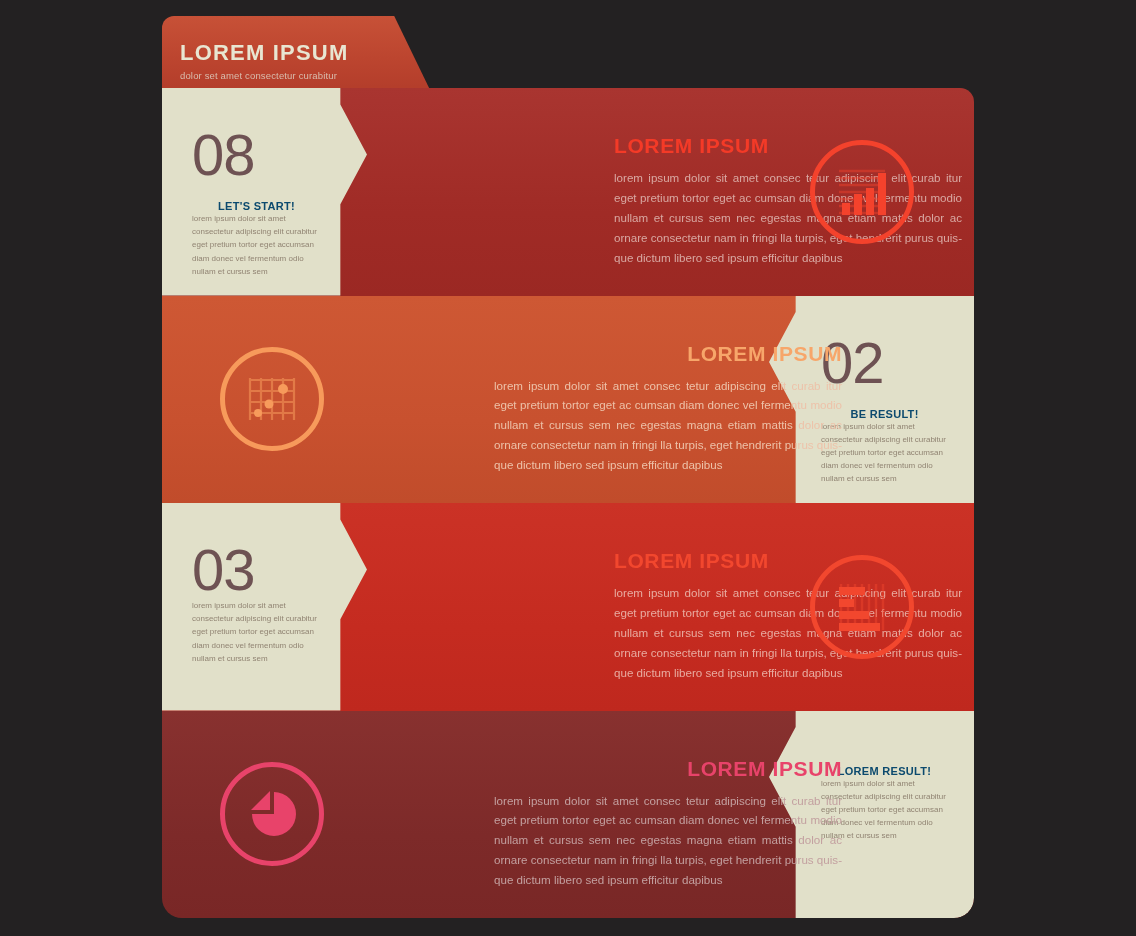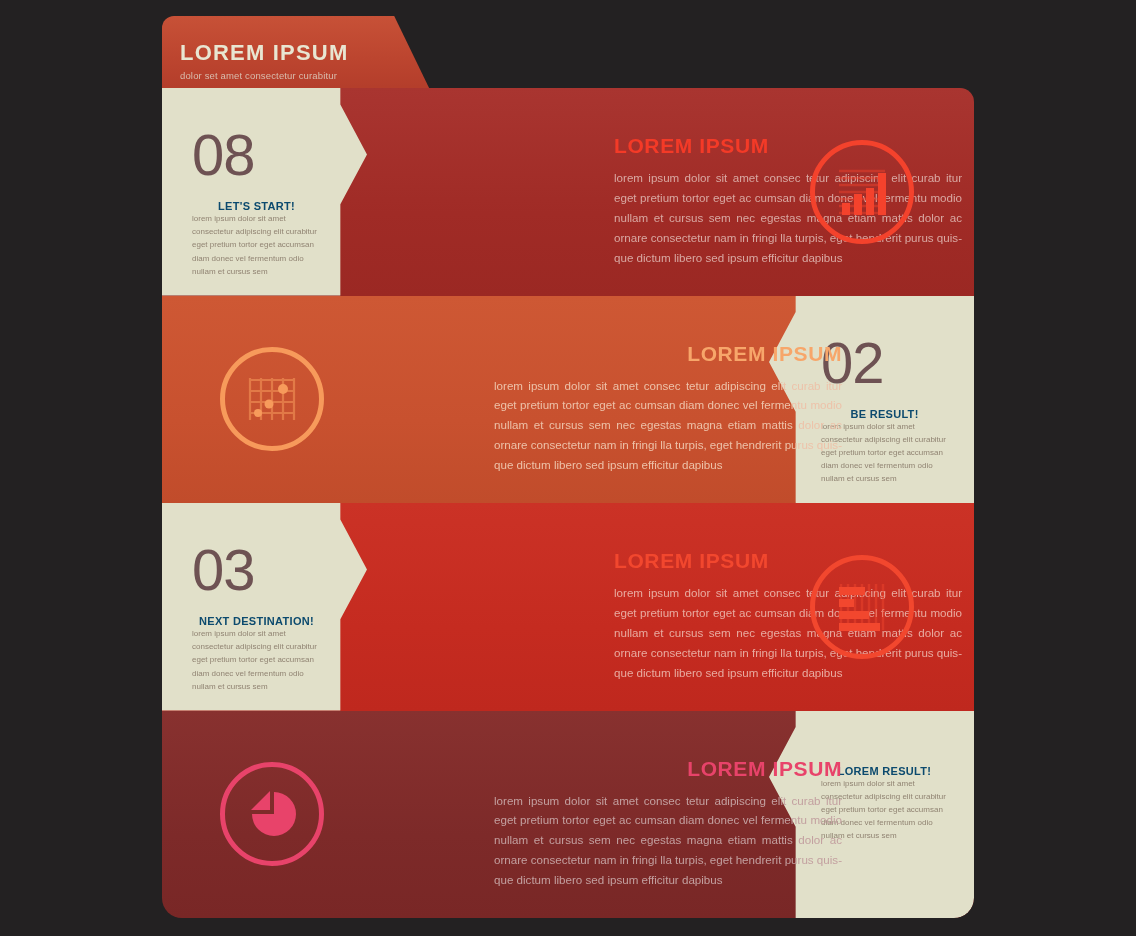--- a/index.html
+++ b/index.html
@@ -256,21 +256,20 @@
             <circle cx="38" cy="17" r="5"></circle>
           </g>
         </svg>
       </div>
     </div>
 
     <div class="row row-3">
       <div class="card card-left">
         <div class="card-body">
           <div class="card-num">03</div>
-          <div class="card-head">NEXT DESTINATION!</div>
           <div class="card-note">lorem ipsum dolor sit amet consectetur adipiscing elit curabitur eget pretium tortor eget accumsan diam donec vel fermentum odio nullam et cursus sem</div>
         </div>
       </div>
       <div class="panel-text pos-right-of-card">
         <div class="panel-title t-red2">LOREM IPSUM</div>
         <div class="panel-body b-light3">lorem ipsum dolor sit amet consec tetur adipiscing elit curab itur eget pretium tortor eget ac cumsan diam donec vel fermentu modio nullam et cursus sem nec egestas magna etiam mattis dolor ac ornare consectetur nam in fringi lla turpis, eget hendrerit purus quis-que dictum libero sed ipsum efficitur dapibus</div>
       </div>
       <div class="icon-circle icon-right i-red2">
         <svg width="54" height="54" viewBox="0 0 54 54" aria-hidden="true">
           <g stroke="currentColor" stroke-width="2.4" opacity="0.45">

